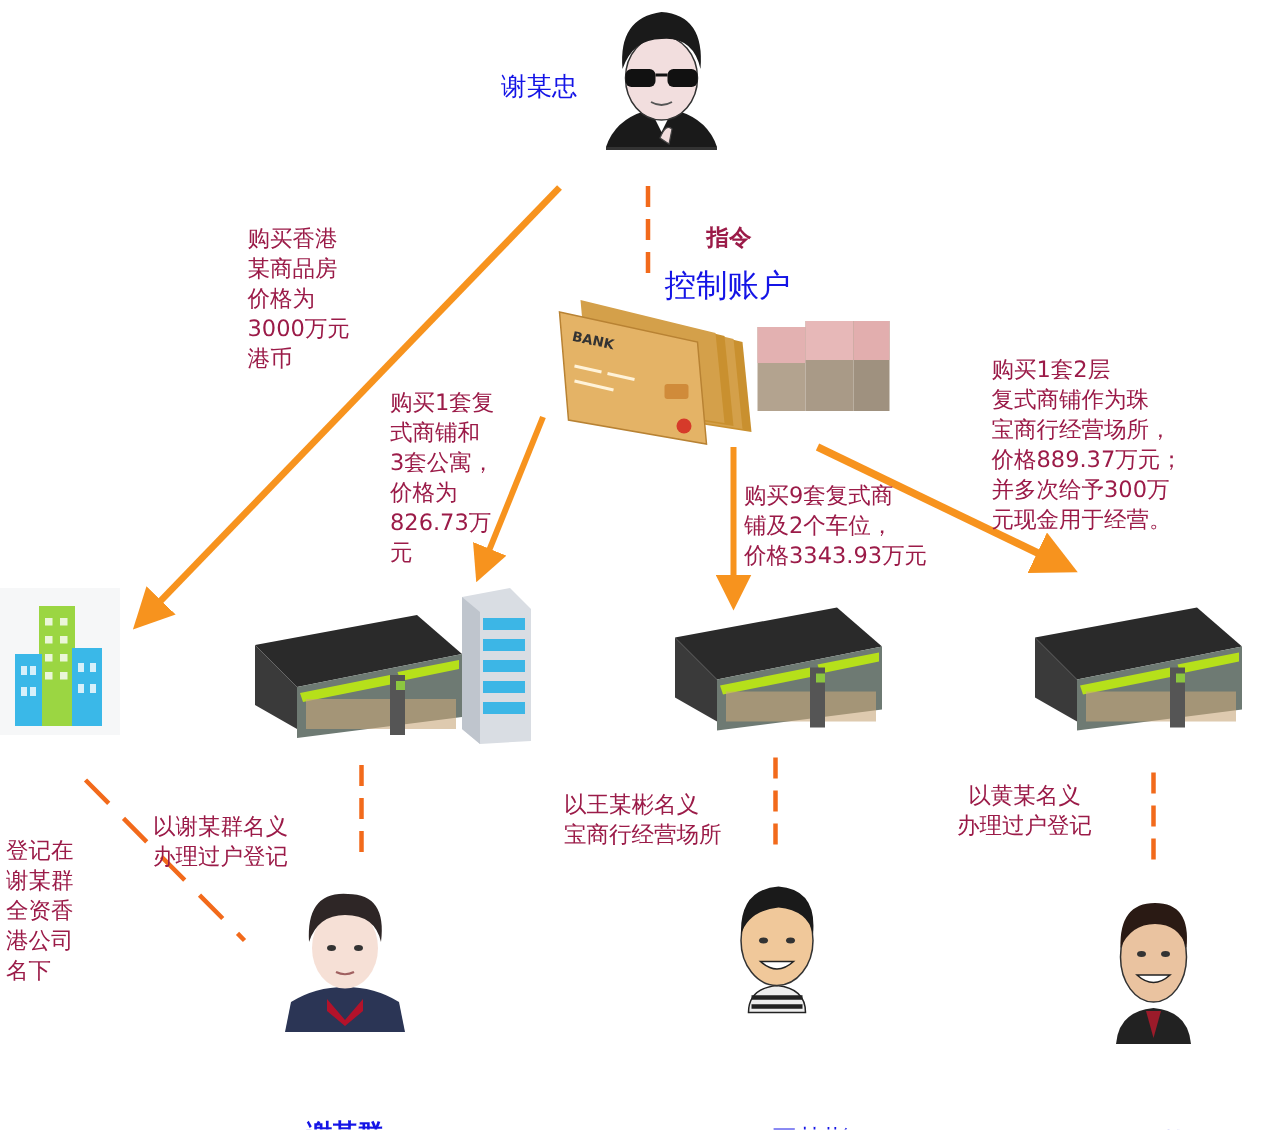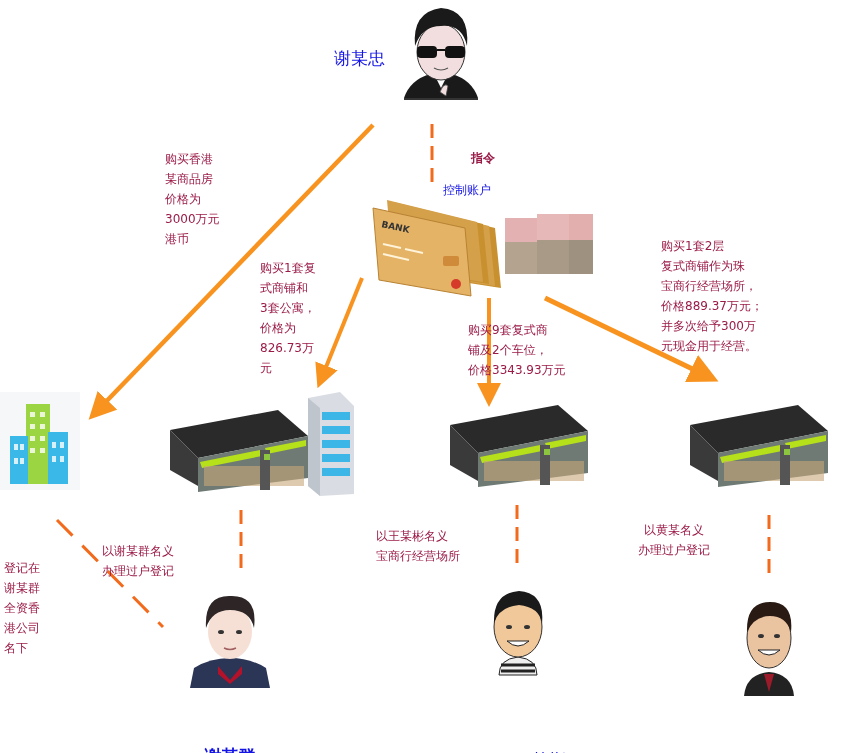--- a/index.html
+++ b/index.html
@@ -1,19 +1,19 @@
 <!DOCTYPE html>
 <html><head>
 <meta charset="utf-8">
 <style>
   html, body { margin: 0; padding: 0; background: #ffffff; }
   body { width: 844px; height: 753px; position: relative; overflow: hidden;
          font-family: "DejaVu Sans", "Liberation Sans", sans-serif; }
   .abs { position: absolute; }
-  .maroon { color: #9b1b48; font-size: 12px; line-height: 20px; white-space: pre; }
+  .maroon { color: #9b1b48; font-size: 15px; line-height: 20px; white-space: pre; }
   .blue { color: #1414e6; font-size: 17px; line-height: 20px; white-space: pre; text-align: center; }
   .bold { font-weight: bold; }
   svg.lines { position: absolute; left: 0; top: 0; width: 844px; height: 753px; pointer-events: none; }
 
   
   .face { position: absolute; }
   
   .store { position: absolute; width: 155px; height: 95px; }
 </style>
 </head>
@@ -53,21 +53,21 @@
     <path d="M15,44 Q12,10 41,6 Q70,8 67,44 Q62,22 41,24 Q22,24 15,44 Z" fill="#1a1a1a"></path>
     <rect x="17" y="44" width="20" height="12" rx="4" fill="#111"></rect>
     <rect x="45" y="44" width="20" height="12" rx="4" fill="#111"></rect>
     <rect x="37" y="47" width="8" height="2" fill="#111"></rect>
     <path d="M34,66 Q41,70 48,66" stroke="#555" stroke-width="1.2" fill="none"></path>
     <path d="M40,90 Q44,80 48,84 L46,94 Z" fill="#f2dede" stroke="#444" stroke-width="0.8"></path>
   </svg>
 </div>
 
 <div class="abs maroon bold" style="left:471px; top:148px;">指令</div>
-<div class="abs blue" style="left:443px; top:180px; font-size:12px;">控制账户</div>
+<div class="abs blue" style="left:443px; top:180px; font-size:21px;">控制账户</div>
 
 <div class="abs" style="left:365px; top:192px; width:230px; height:110px;">
   <svg width="230" height="110" viewBox="0 0 230 110">
 
     <g>
       <rect x="140" y="26" width="32" height="56" fill="#b3a38f"></rect>
       <rect x="140" y="26" width="32" height="24" fill="#e3b1b1"></rect>
       <rect x="172" y="22" width="32" height="60" fill="#a99a87"></rect>
       <rect x="172" y="22" width="32" height="26" fill="#e7b8b8"></rect>
       <rect x="204" y="22" width="24" height="60" fill="#9f917f"></rect>
@@ -94,21 +94,21 @@
 某商品房
 价格为
 3000万元
 港币</div>
 <div class="abs maroon" style="left:260px; top:258px;">购买1套复
 式商铺和
 3套公寓，
 价格为
 826.73万
 元</div>
-<div class="abs maroon" style="left:468px; top:320px;">购买9套复式商
+<div class="abs maroon" style="left:496px; top:320px;">购买9套复式商
 铺及2个车位，
 价格3343.93万元</div>
 <div class="abs maroon" style="left:661px; top:236px;">购买1套2层
 复式商铺作为珠
 宝商行经营场所，
 价格889.37万元；
 并多次给予300万
 元现金用于经营。</div>
 
 <div class="abs" style="left:0px; top:392px; width:80px; height:98px;">

